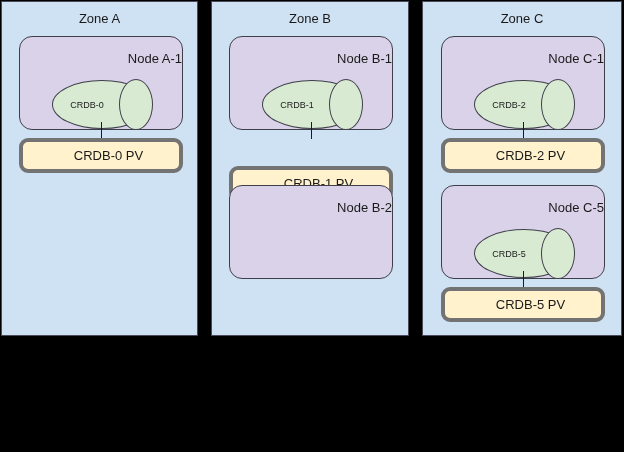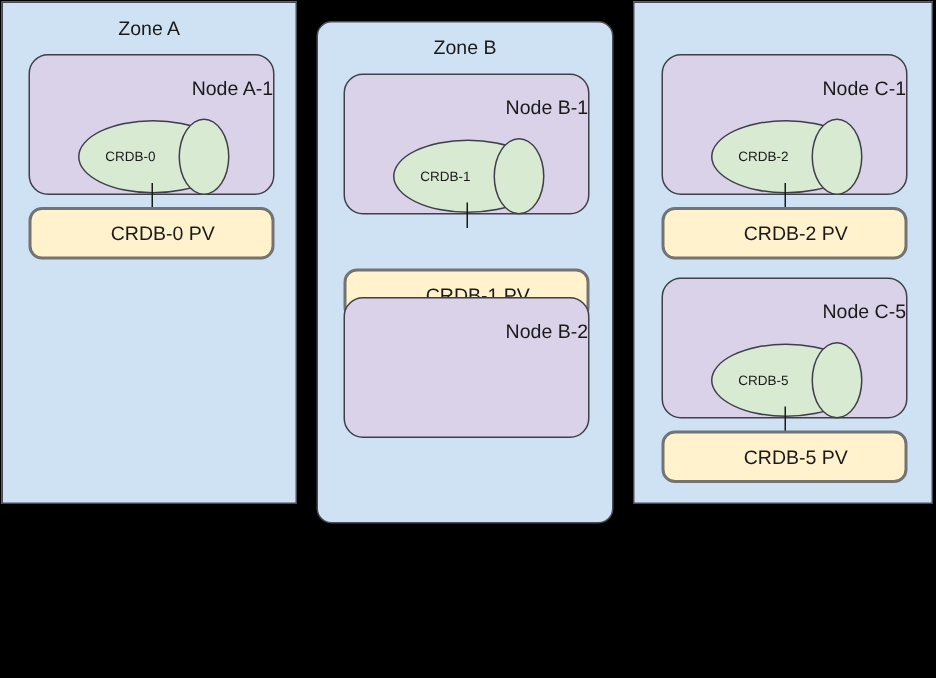--- a/index.html
+++ b/index.html
@@ -100,21 +100,21 @@
     text-align: center;
     font-size: 9px;
     color: #1a1a1a;
     line-height: 11px;
     white-space: nowrap;
   }
 
   .pv {
     position: absolute;
     background: #fff2cc;
-    border: 2px solid #737373;
+    border: 4px solid #737373;
     border-radius: 9px;
     box-sizing: border-box;
     display: flex;
     align-items: center;
     justify-content: center;
     padding-left: 15px;
   }
   .pv-label {
     font-size: 13px;
     color: #1a1a1a;
@@ -146,21 +146,21 @@
       </div>
     </div>
 
     <div class="connector" style="left:99px; top:120px; height:17px;"></div>
 
     <div class="pv" style="left:17px; top:136px; width:164px; height:35px;">
       <span class="pv-label">CRDB-0 PV</span>
     </div>
   </div>
 
-  <div class="zone" style="left:211px; top:14px; width:198px; height:335px;border-radius:10px;">
+  <div class="zone" style="left:211px; top:1px; width:198px; height:335px;">
     <div class="zone-label">Zone B</div>
 
     <div class="node" style="left:17px; top:34px; width:164px; height:94px;">
       <div class="node-label">Node B-1</div>
 
       <div class="pod" style="left:32px; top:43px; width:100px; height:49px;">
         <div class="pod-body"></div>
         <div class="pod-cap"></div>
         <div class="pod-label">CRDB-1</div>
       </div>
@@ -171,20 +171,21 @@
     <div class="pv" style="left:17px; top:136px; width:164px; height:35px;margin-top:28px;">
       <span class="pv-label">CRDB-1 PV</span>
     </div>
 
     <div class="node" style="left:17px; top:183px; width:164px; height:94px;">
       <div class="node-label">Node B-2</div>
     </div>
   </div>
 
   <div class="zone" style="left:422px; top:1px; width:200px; height:335px;">
+    <div class="zone-label">Zone C</div>
 
     <div class="node" style="left:18px; top:34px; width:164px; height:94px;">
       <div class="node-label">Node C-1</div>
 
       <div class="pod" style="left:32px; top:43px; width:100px; height:49px;">
         <div class="pod-body"></div>
         <div class="pod-cap"></div>
         <div class="pod-label">CRDB-2</div>
       </div>
     </div>

